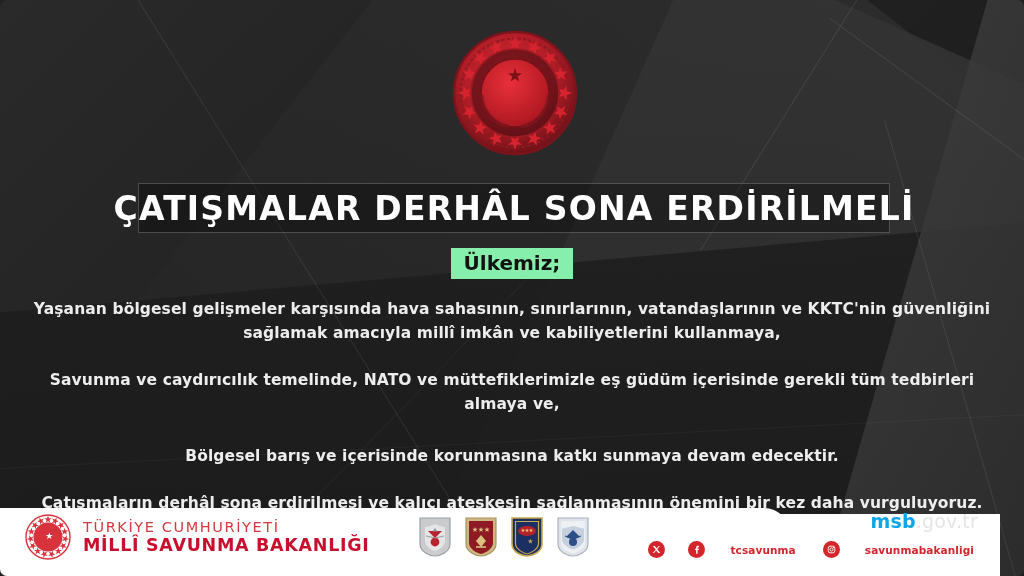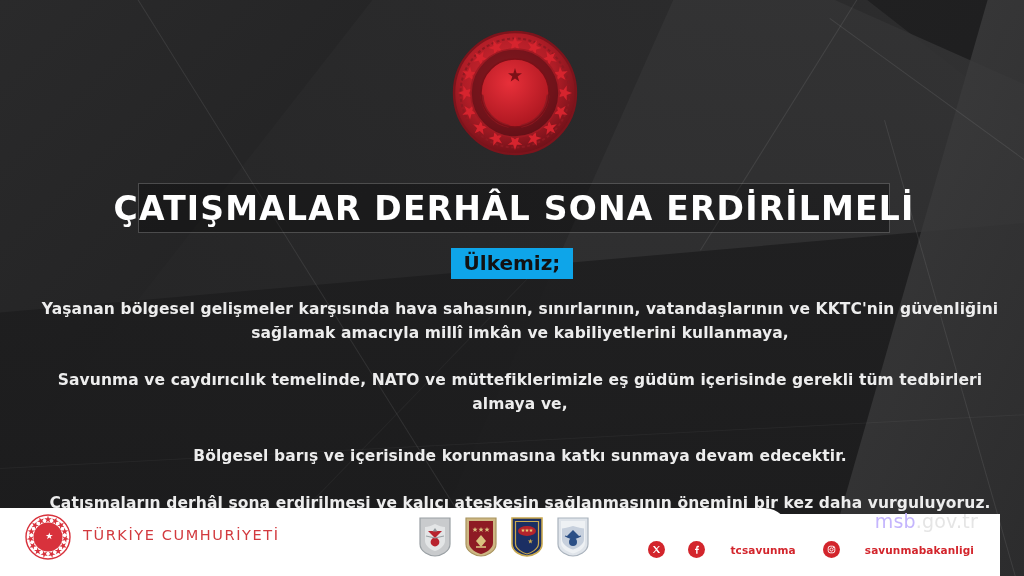--- a/index.html
+++ b/index.html
@@ -4,20 +4,21 @@
 <style>
   html,body{margin:0;padding:0;}
   body{
     width:1024px;height:576px;overflow:hidden;
     background:#1f1f20;
     font-family:"Liberation Sans", sans-serif;
   }
   .poster{
     position:relative;width:1024px;height:576px;overflow:hidden;
     background:#232324;
+    border-radius:7px;
   }
   
   .bg{position:absolute;inset:0;overflow:hidden;}
   .facet{position:absolute;}
   .f1{left:0;top:0;width:1024px;height:576px;
       background:linear-gradient(135deg,#2a2a2b 0%,#212122 45%,#1b1b1c 100%);}
   .f2{left:560px;top:-240px;width:900px;height:900px;
       background:linear-gradient(180deg,#2e2e2f,#242425);
       transform:rotate(38deg);transform-origin:0 0;opacity:.85;}
   .f3{left:700px;top:-60px;width:700px;height:800px;
@@ -52,27 +53,27 @@
   }
   .headline{
     color:#ffffff;font-size:33px;font-weight:bold;letter-spacing:1.2px;
     white-space:nowrap;line-height:1;
     font-family:"DejaVu Sans", sans-serif;
   }
 
   
   .sub-wrap{position:absolute;left:0;top:248px;width:1024px;text-align:center;}
   .subtitle{
-    display:inline-block;background:#0ea5e9;color:#121212;
+    display:inline-block;background:#86efac;color:#121212;
     font-size:20px;font-weight:bold;padding:3px 13px 4px;line-height:1.2;
     font-family:"DejaVu Sans", sans-serif;
   }
 
   
-  .body{position:absolute;left:36px;top:297px;width:968px;text-align:center;}
+  .body{position:absolute;left:28px;top:297px;width:968px;text-align:center;}
   .para{
     color:#ededed;font-size:15.5px;font-weight:bold;line-height:24px;
     margin:0 0 23px 0;letter-spacing:.1px;
     font-family:"DejaVu Sans", sans-serif;
   }
   .para.p2{margin-bottom:28px;}
   .para.p3{margin-bottom:23px;}
   .para.p4{margin-bottom:4px;text-align:center;}
 
   
@@ -102,21 +103,21 @@
     position:absolute;left:418px;top:12px;display:flex;gap:12px;align-items:center;
   }
   .shield{width:34px;height:42px;}
   .web{
     position:absolute;right:22px;top:8px;text-align:right;
   }
   .web-url{
     font-size:19px;line-height:1;letter-spacing:.2px;white-space:nowrap;
     font-family:"DejaVu Sans", sans-serif;
   }
-  .web-url .b{color:#c4b5fd;font-weight:normal;}
+  .web-url .b{color:#0ea5e9;font-weight:bold;}
   .web-url .g{color:#e5e5e5;font-weight:normal;}
   .socials{
     display:flex;align-items:center;gap:23px;margin-top:10px;justify-content:flex-end;
   }
   .sicon{
     width:17px;height:17px;border-radius:50%;background:#d3252c;
     display:inline-flex;align-items:center;justify-content:center;flex:0 0 auto;
   }
   .sicon svg{display:block;}
   .shandle{
@@ -231,20 +232,21 @@
           <use href="#s2" transform="rotate(288 24 24)"></use>
           <use href="#s2" transform="rotate(312 24 24)"></use>
           <use href="#s2" transform="rotate(336 24 24)"></use>
         </g>
         <circle cx="24" cy="24" r="14.5" fill="#d8323c"></circle>
         <path d="M24 15.5a8.6 8.6 0 1 0 0 17.2a6.9 6.9 0 1 1 0-17.2z" fill="#ffffff"></path>
         <polygon points="25.3,19.4 26.2,22 28.9,22 26.7,23.6 27.5,26.2 25.3,24.6 23.1,26.2 23.9,23.6 21.7,22 24.4,22" fill="#ffffff"></polygon>
       </svg>
       <div class="msb-text">
         <span class="msb-l1">TÜRKİYE CUMHURİYETİ</span>
+        <span class="msb-l2">MİLLÎ SAVUNMA BAKANLIĞI</span>
       </div>
     </div>
 
     <div class="shields">
       <svg class="shield" viewBox="0 0 34 42">
         <path d="M2 2h30v26c0 8-10 12-15 12S2 36 2 28z" fill="#c9cbcd" stroke="#9aa0a4" stroke-width="1.2"></path>
         <path d="M17 8c4 2 7 3 10 3v14c0 5-6 9-10 10c-4-1-10-5-10-10V11c3 0 6-1 10-3z" fill="#e3e5e6"></path>
         <path d="M10 15h14l-7 7z" fill="#b8232e"></path>
         <circle cx="17" cy="26" r="4.4" fill="#b8232e"></circle>
         <path d="M17 12l2.4 3.5h-4.8z" fill="#8d9499"></path>

